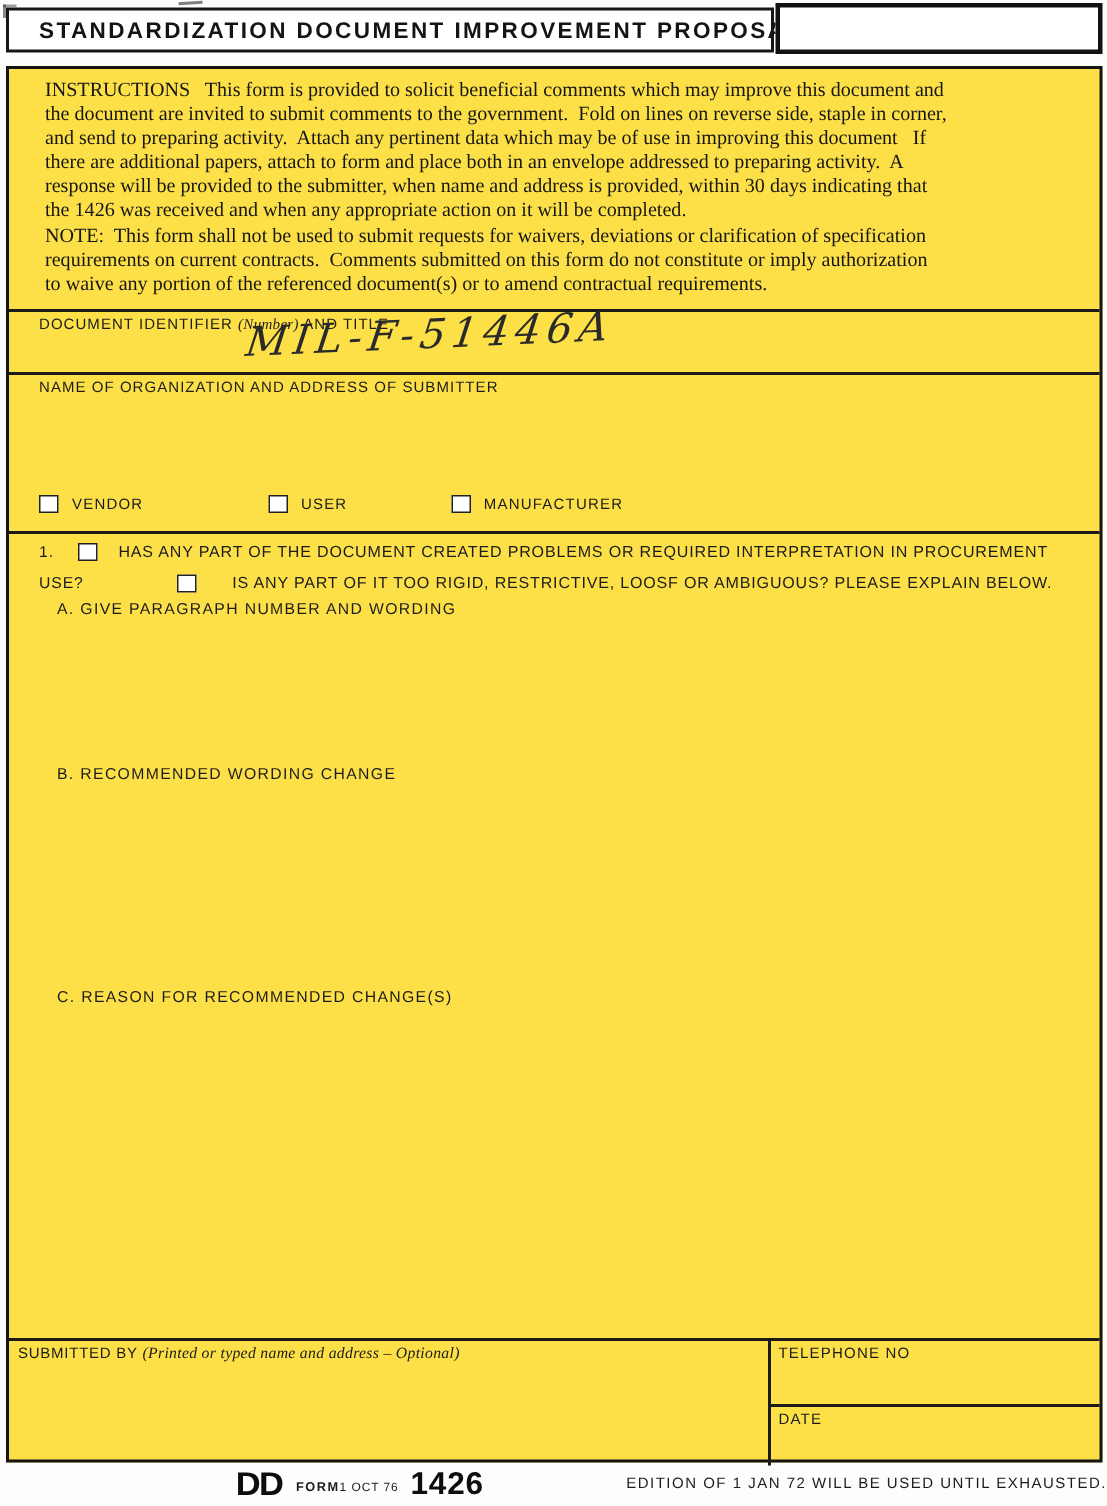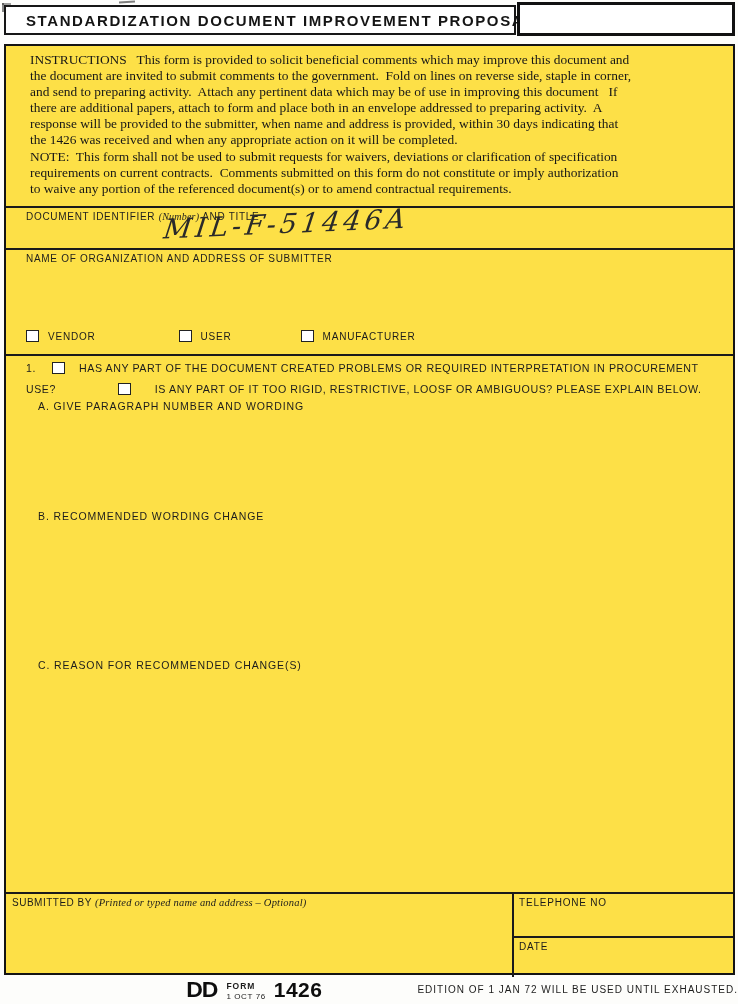--- a/index.html
+++ b/index.html
@@ -104,21 +104,21 @@
   .tel-cell { height: 44px; border-bottom: 2px solid #1a1a1a; }
   .date-cell { flex: 1; }
   .small-label { font-size: 10px; letter-spacing: 0.8px; padding: 3px 12px 0 5px; }
 
   
   .footer { left: 0; top: 975px; width: 738px; height: 29px; display: flex; align-items: center; justify-content: flex-end; }
   .dd-big {
     font-size: 23px; font-weight: 900; letter-spacing: -1px;
     margin-left: 7px; transform: scaleY(0.95); color: #0d0d0d;
   }
-  .form-stack { display: flex; flex-direction: column; margin-left: 9px; margin-top: 2px; }
+  .form-stack { display: flex; margin-left: 9px; margin-top: 2px; }
   .form-word { font-size: 8.5px; font-weight: 700; letter-spacing: 1px; }
   .form-date { font-size: 8px; letter-spacing: 0.6px; margin-top: 1px; }
   .form-number { font-size: 21px; font-weight: 900; letter-spacing: 0.5px; margin-left: 8px; color: #0d0d0d; }
   .edition { font-size: 10px; letter-spacing: 1px; margin-left: 95px; color: #1c1c1c; }
 
   
   .artifact { position: absolute; background: #2b2b2b; }
   .art-1 { left: 2px; top: 3px; width: 2px; height: 9px; opacity: .55; }
   .art-2 { left: 2px; top: 3px; width: 9px; height: 2px; opacity: .45; }
   .art-3 { left: 119px; top: 1px; width: 16px; height: 2px; opacity: .6; transform: rotate(-4deg); }

